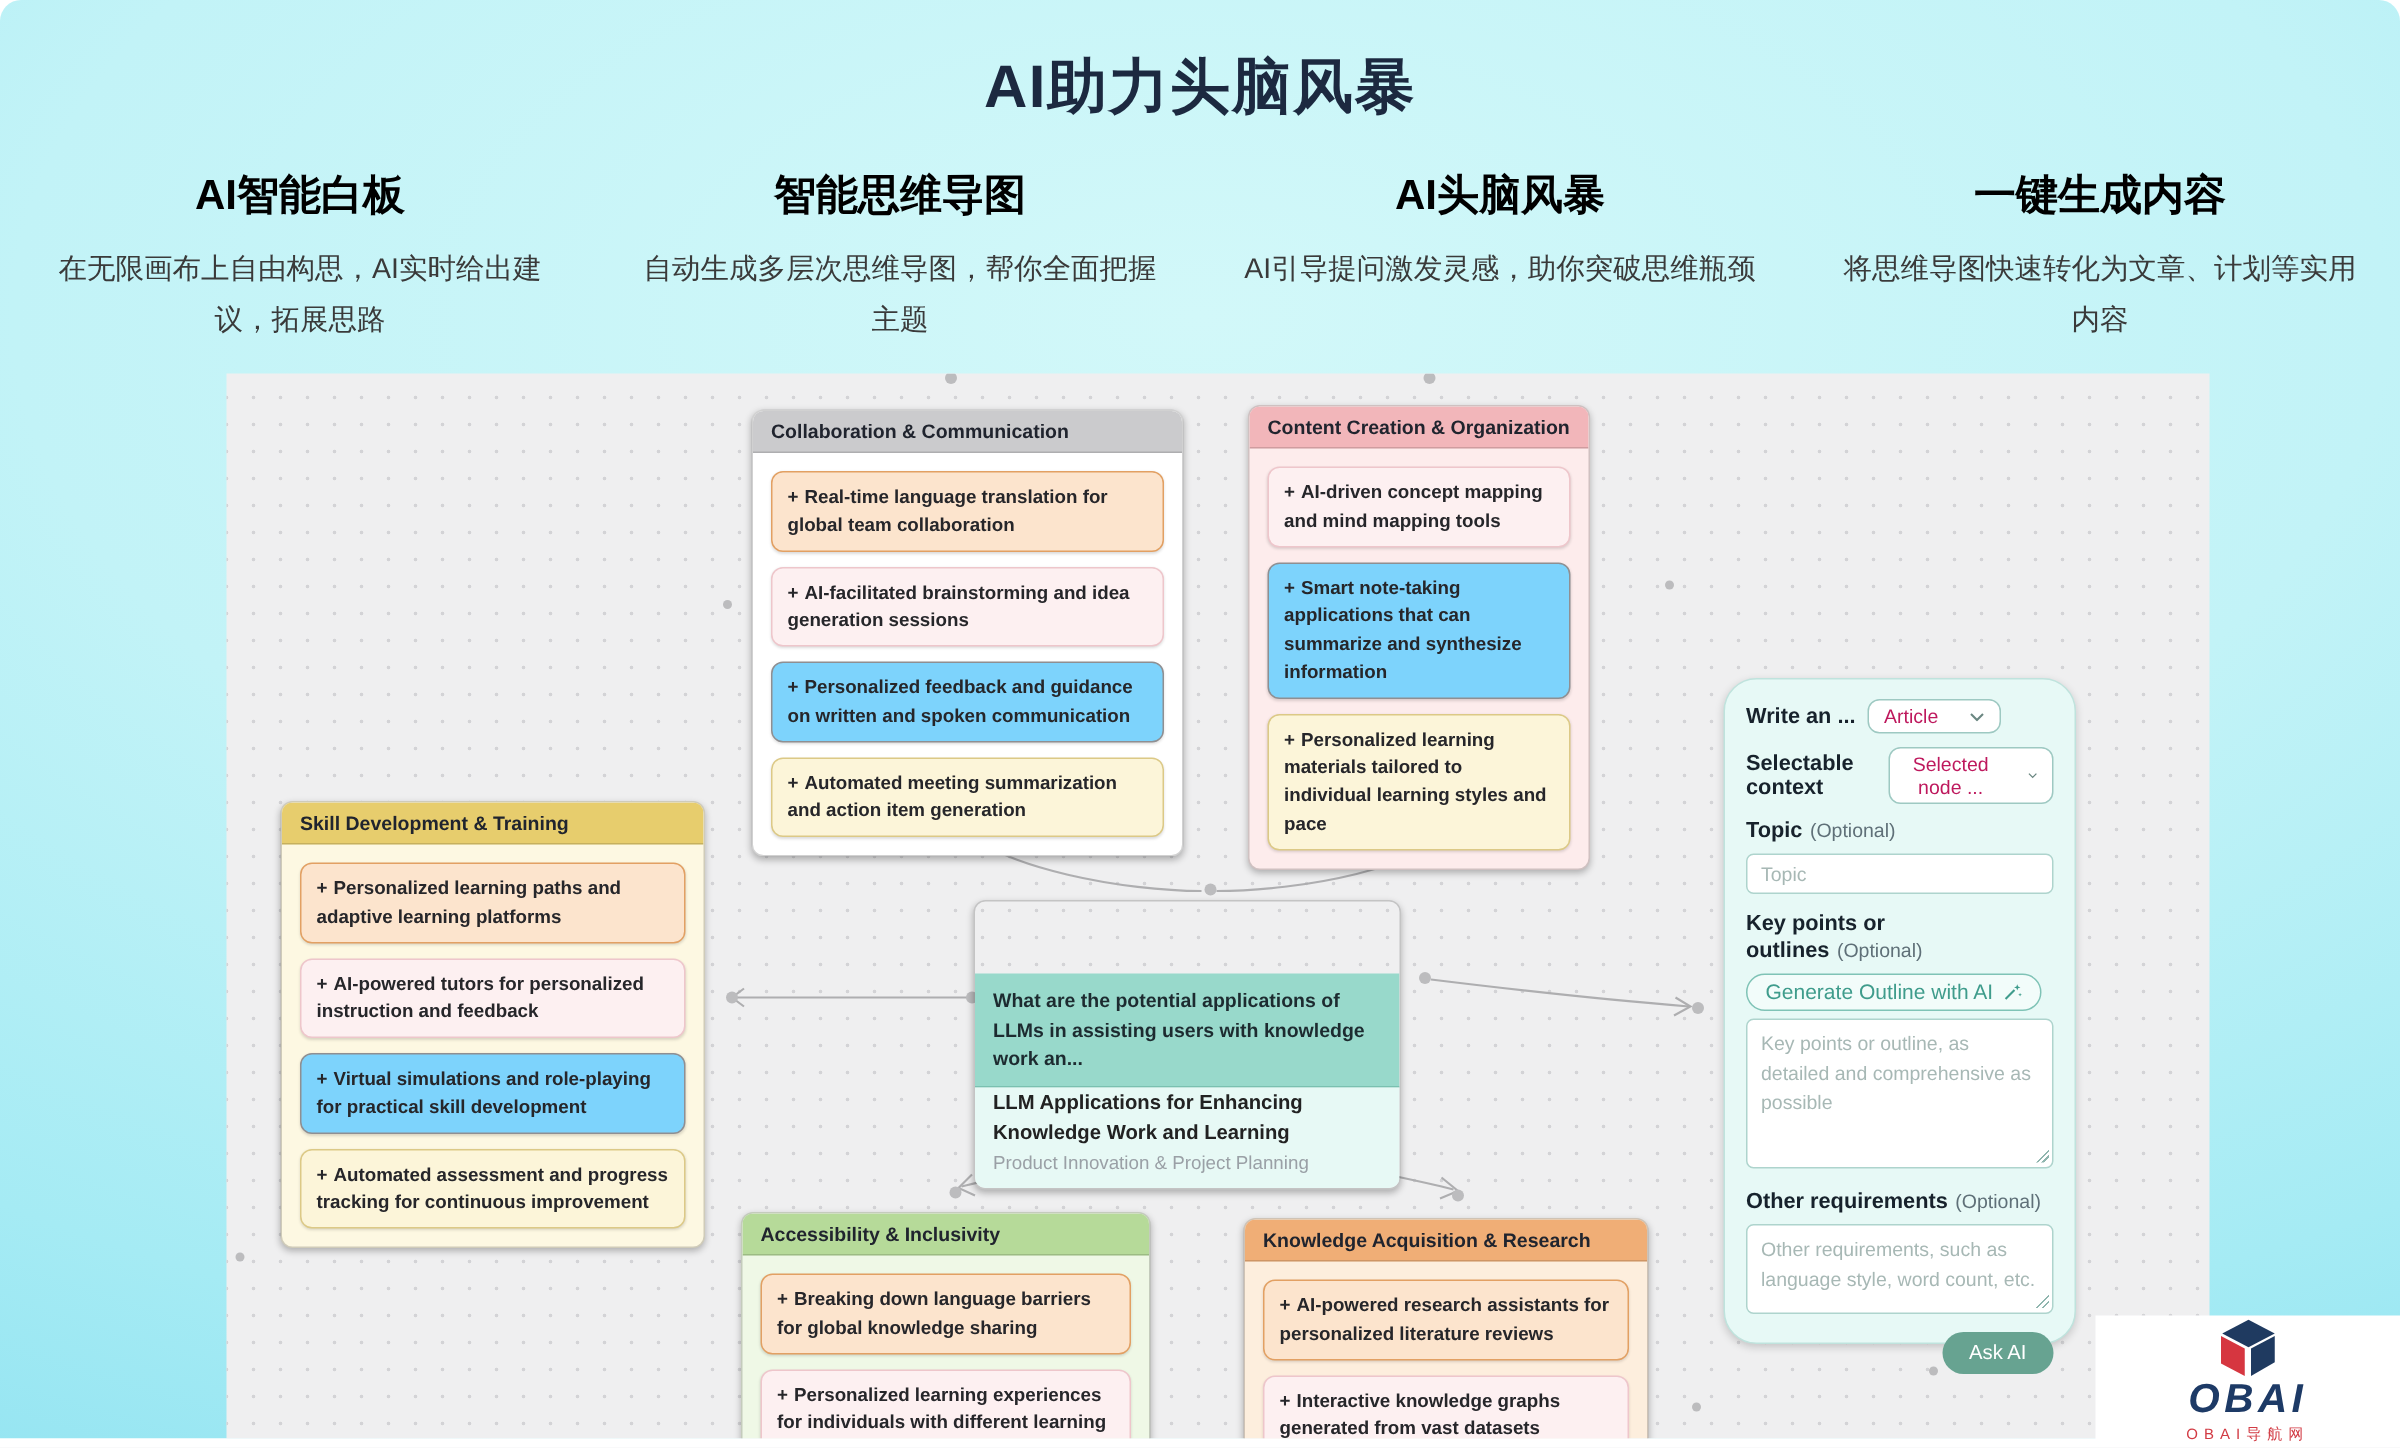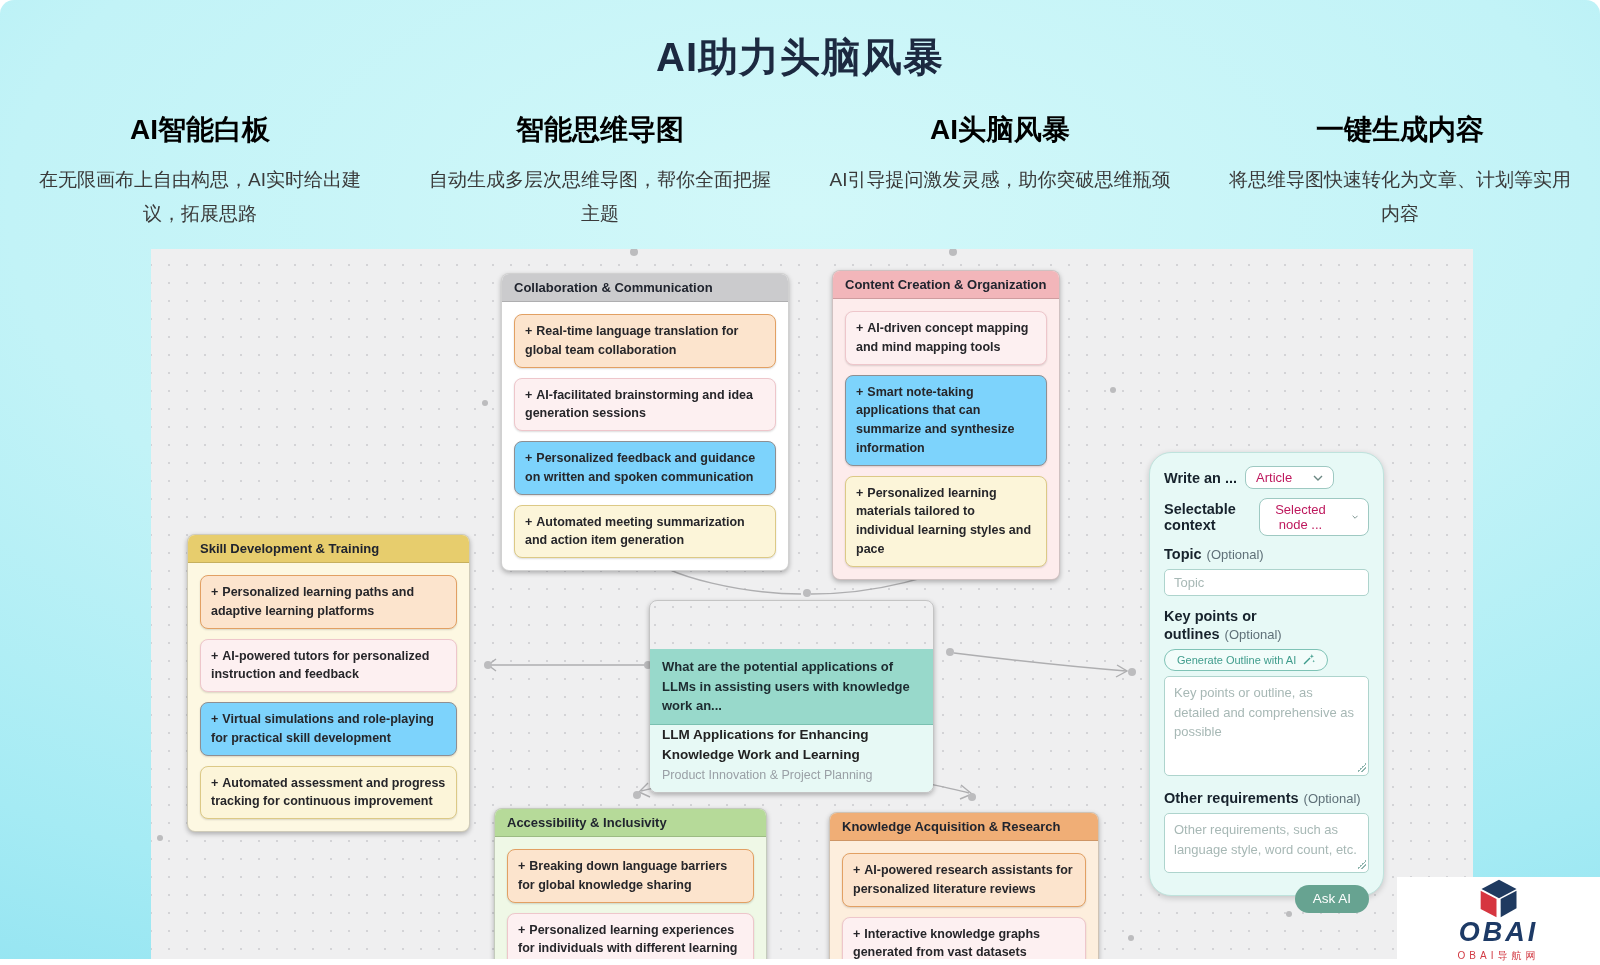--- a/index.html
+++ b/index.html
@@ -68,21 +68,21 @@
   .ta-wrap { position:relative; width:100%; }
   .p-ta { width:100%; background:#fff; border:1px solid #aed4cd; border-radius:5px; padding:6px 9px;
     font-size:13px; color:#333; font-family:inherit; resize:none; line-height:1.5; display:block; }
   input::placeholder, textarea::placeholder { color:#a7b8b5; }
   .resize-handle { position:absolute; right:3px; bottom:4px; width:9px; height:9px;
     background:linear-gradient(135deg, transparent 50%, #8fb5ae 50%, #8fb5ae 58%, transparent 58%,
       transparent 72%, #8fb5ae 72%, #8fb5ae 80%, transparent 80%); }
   .lbl-row { margin-bottom:6px; }
   .gen-btn { align-self:flex-start; display:inline-flex; align-items:center; gap:6px; color:#3f9c8c;
     border:1px solid #7fc3b6; border-radius:13px; background:rgba(255,255,255,.45); padding:3px 12px 4px;
-    font-size:11px; cursor:pointer; margin-bottom:5px; font-family:inherit; }
+    font-size:14px; cursor:pointer; margin-bottom:5px; font-family:inherit; }
   .ta-big { height:100px; margin-bottom:13px; }
   .ta-small { height:60px; margin-bottom:12px; }
   .panel-footer { display:flex; margin-top:auto; }
   .ask-btn { margin-left:auto; background:#67a391; color:#fff; border:none; border-radius:15px;
     padding:6px 18px 7px; font-size:13.5px; cursor:pointer; font-family:inherit; }
 
   
   .bottom-strip { position:absolute; left:0; top:959px; width:1600px; height:6px; background:#fff; }
   .logo-box { position:absolute; left:1397px; top:877px; width:203px; height:88px; background:#fff;
     display:flex; flex-direction:column; align-items:center; justify-content:center; z-index:60; }

